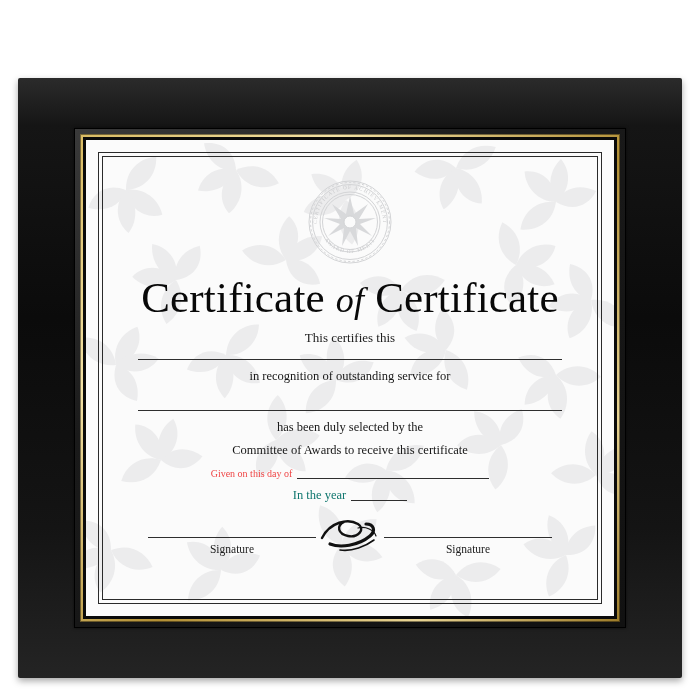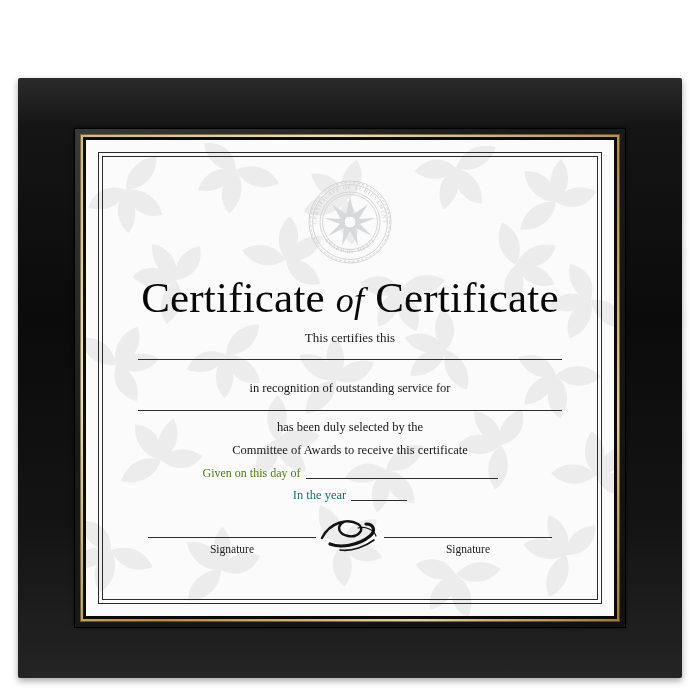--- a/index.html
+++ b/index.html
@@ -157,30 +157,30 @@
 
   .rule-name  { left: 26px;  right: 26px;  top: 197px; }
   .rule-serv  { left: 26px;  right: 26px;  top: 248px; }
 
   .line-text {
     position: absolute;
     left: 0; right: 0;
     font-size: 12.5px;
     color: #161616;
   }
-  .t-recognition { top: 207px; margin-top: 12px; }
+  .t-recognition { top: 207px; }
   .t-selected    { top: 258px; }
   .t-committee   { top: 281px; }
 
   .given-row {
     position: absolute;
     left: 0; right: 0;
     top: 304px;
-    font-size: 12px;
-    color: #4d7c0f;
+    font-size: 10px;
+    color: #ef4444;
   }
   .given-row .gline {
     display: inline-block;
     width: 192px;
     border-bottom: 1px solid #2e2e2e;
     margin-left: 5px;
     vertical-align: -2px;
     height: 12px;
   }
 

